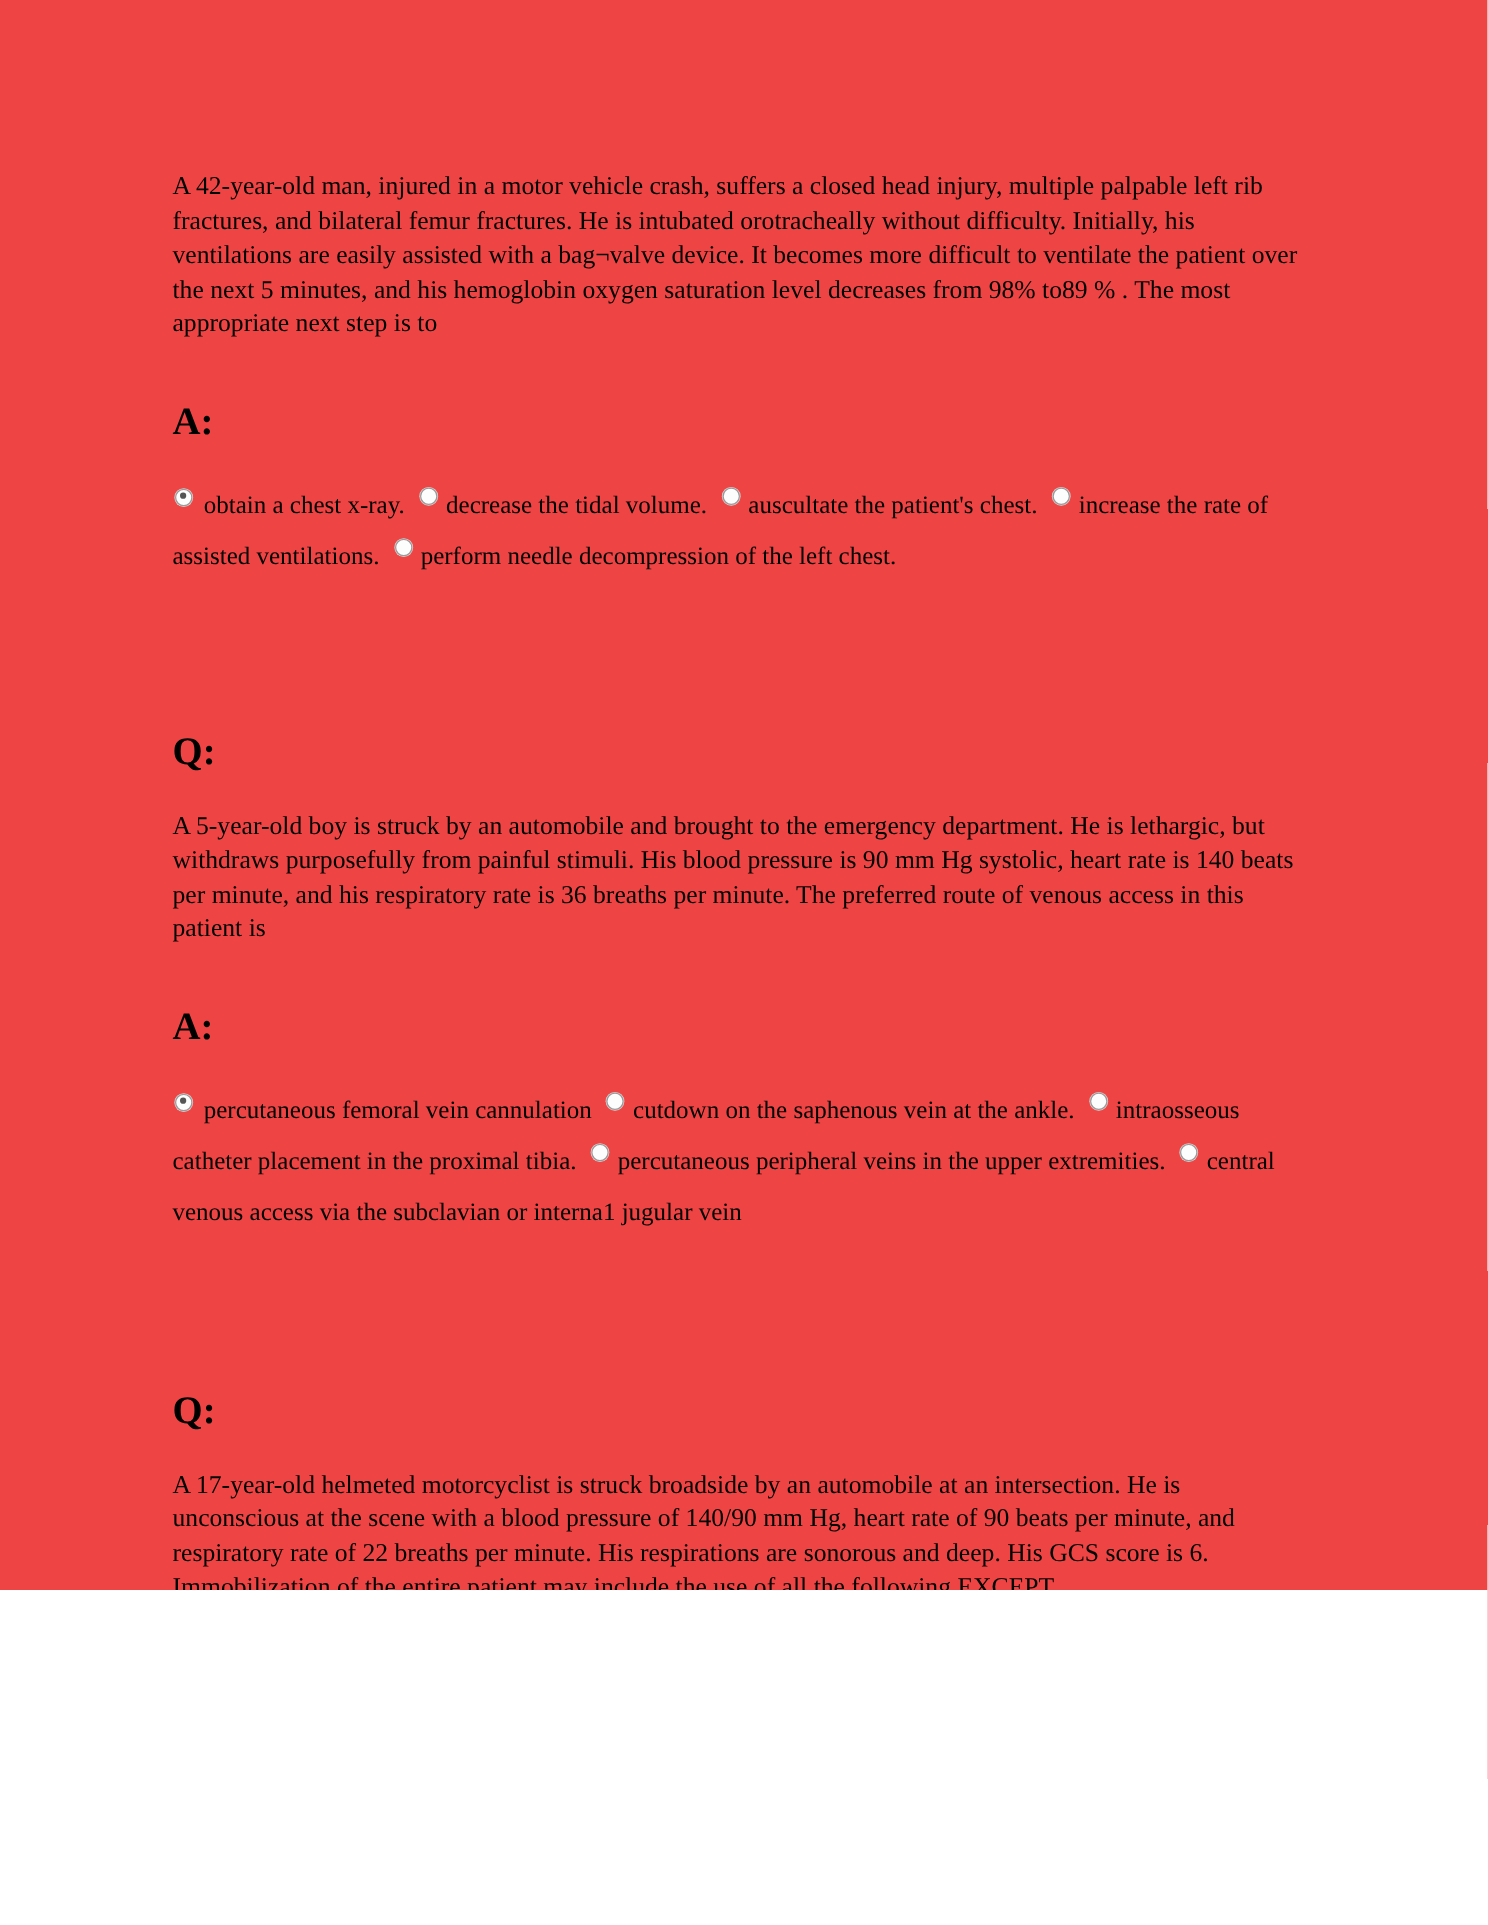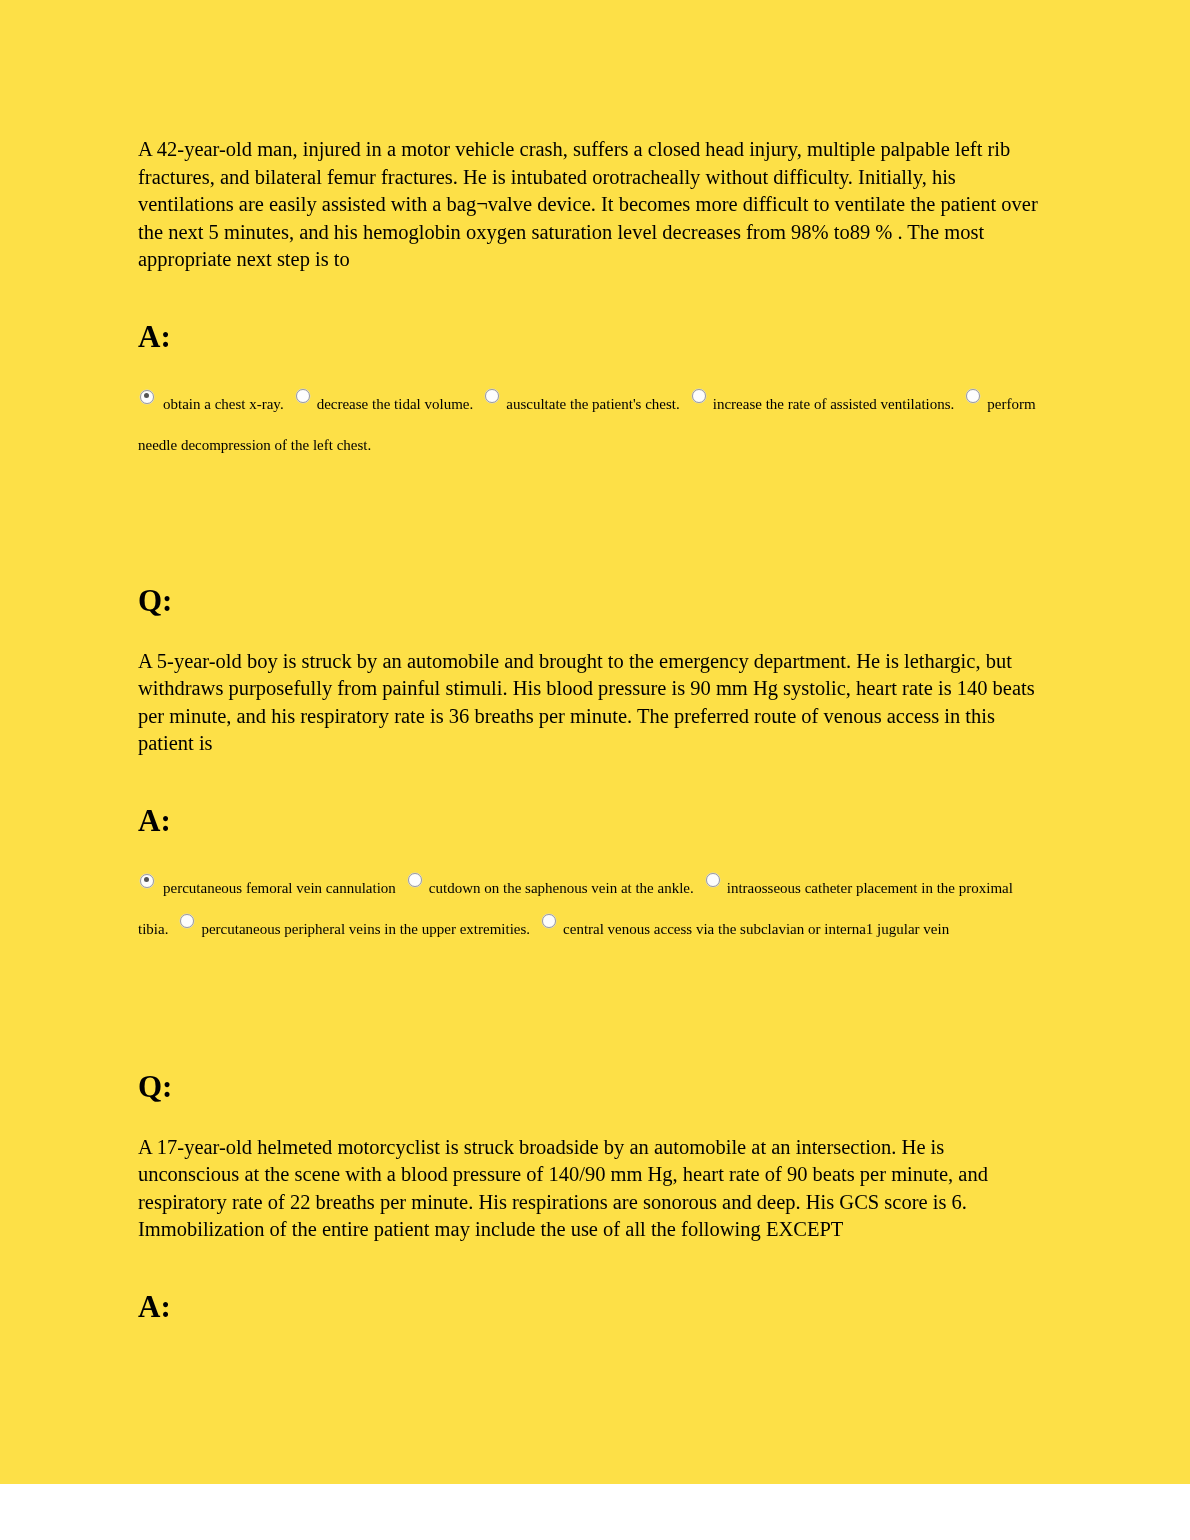--- a/index.html
+++ b/index.html
@@ -11,22 +11,22 @@
     width: 1190px;
     height: 1540px;
     position: relative;
     font-family: "Liberation Serif", serif;
     color: #000000;
   }
   .page {
     position: absolute;
     left: 0; top: 0;
     width: 1190px;
-    height: 1484px;
-    background: #fde047;
+    height: 1272px;
+    background: #ef4444;
     overflow: hidden;
   }
   .content {
     position: absolute;
     left: 138px;
     top: 136px;
     width: 912px;
   }
   .para {
     font-size: 20.5px;
@@ -39,21 +39,21 @@
     font-size: 31px;
     font-weight: bold;
     line-height: 34px;
     margin: 0;
   }
   .spacer-lg { height: 46px; }
   .spacer-md { height: 30px; }
   .spacer-block { height: 118px; }
   .spacer-block2 { height: 120px; }
   .answers {
-    font-size: 15px;
+    font-size: 20px;
     line-height: 41px;
     margin: 0;
   }
   .answers span.opt-text {
     margin-right: 6px;
   }
   .radio {
     display: inline-block;
     width: 12px;
     height: 12px;

